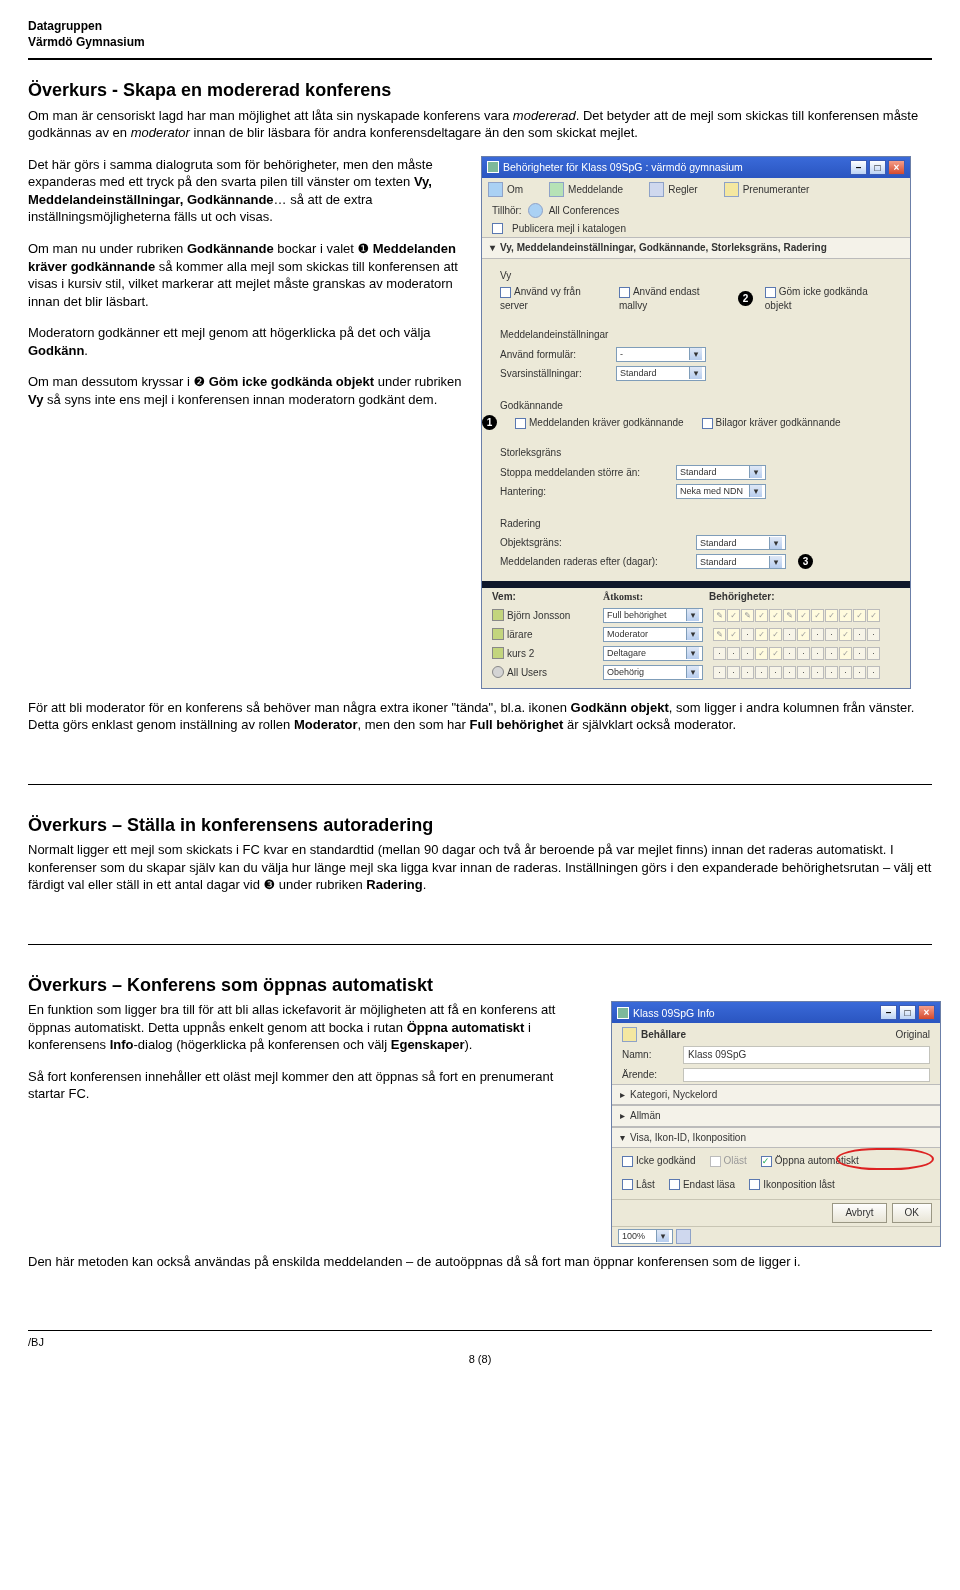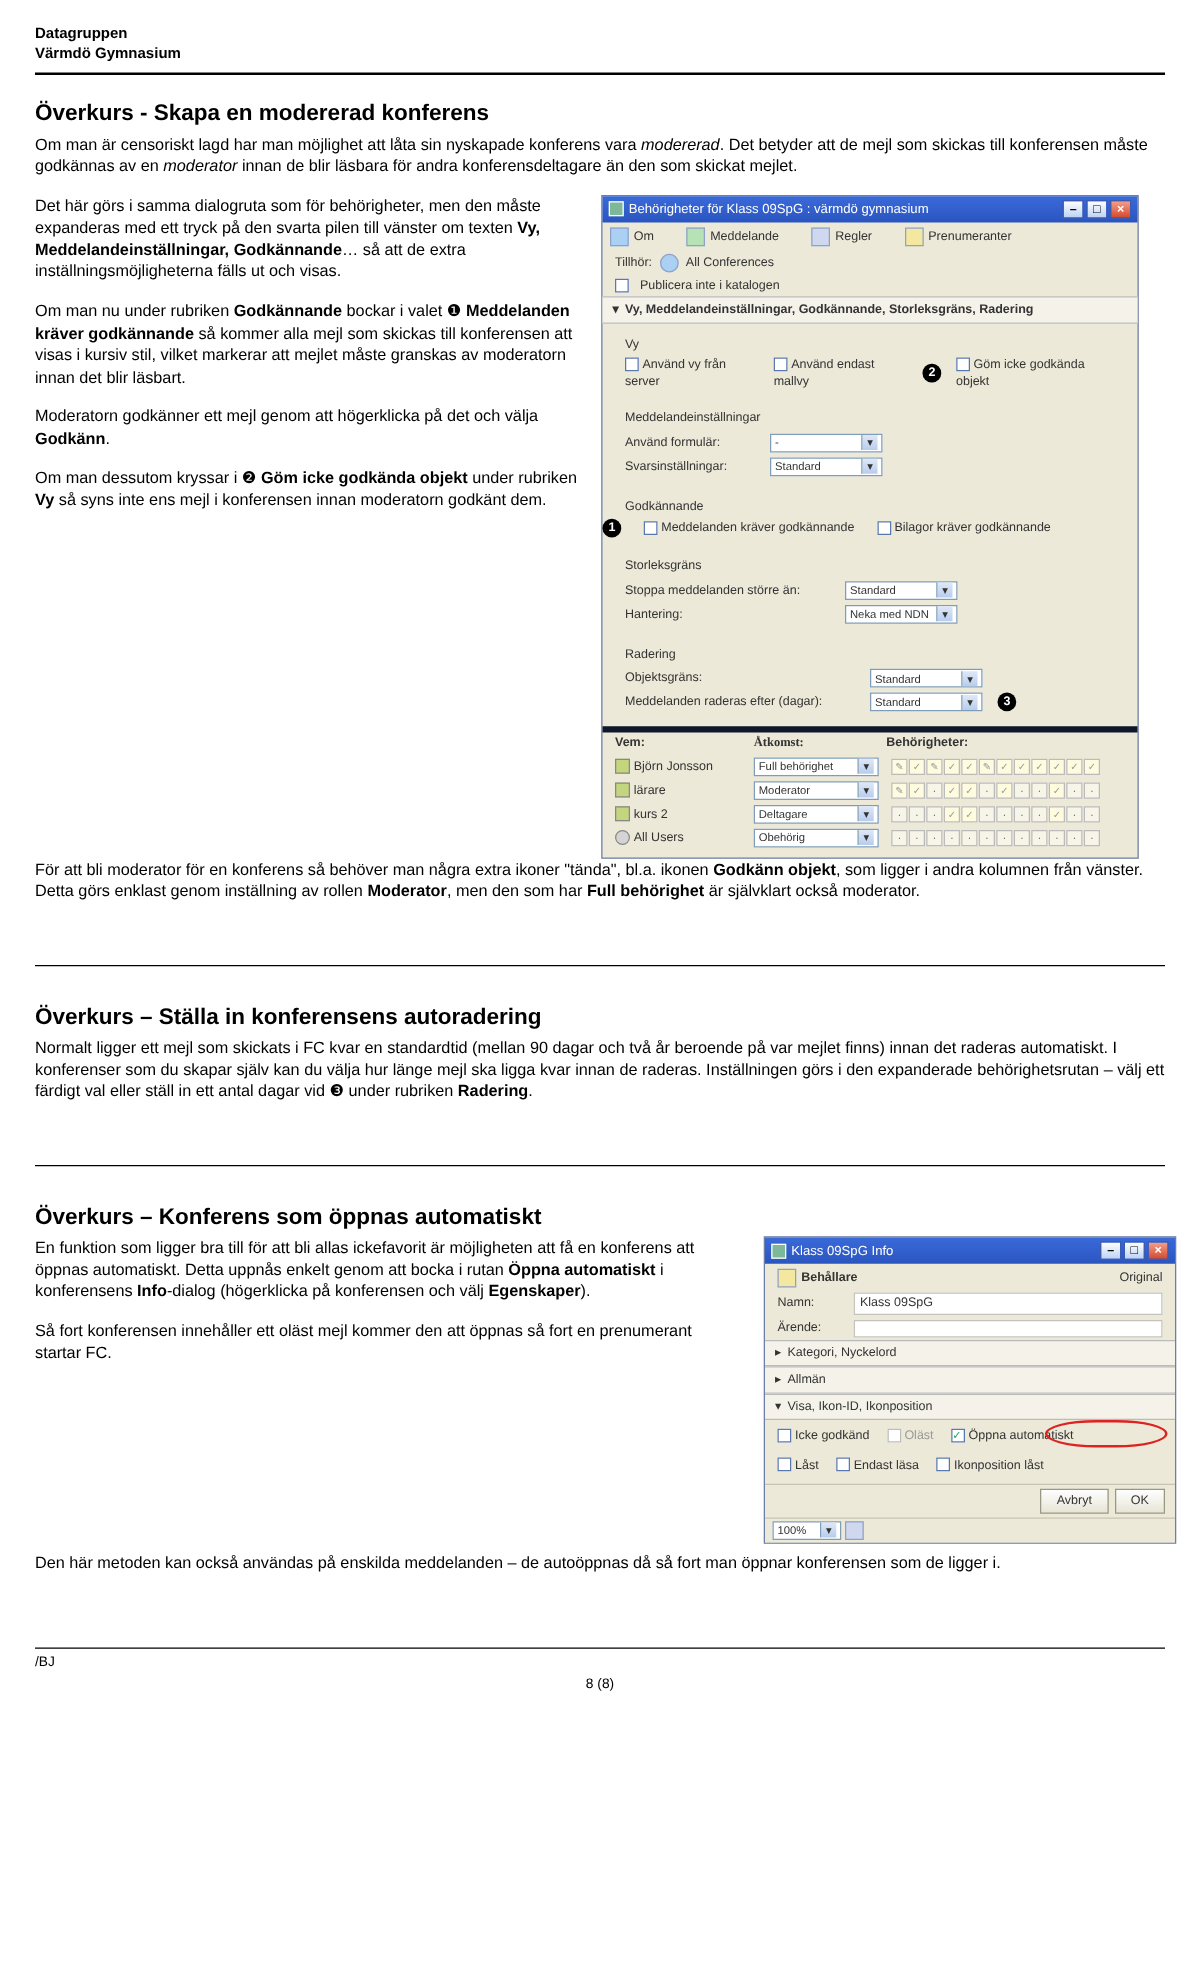--- a/index.html
+++ b/index.html
@@ -253,21 +253,21 @@
             <span>Prenumeranter</span>
           </div>
       </div>
       <div class="field-row">
         <span>Tillhör:</span>
         <span class="iconbox blue" style="border-radius:50%;"></span>
         <span>All Conferences</span>
       </div>
       <div class="field-row">
           <span class="cbx"></span>
-          <span>Publicera inte i katalogen</span>
+          <span>Publicera mejl i katalogen</span>
         </div>
       <div class="expander-row"><span class="expander-arrow">▾</span><span>Vy, Meddelandeinställningar, Godkännande, Storleksgräns, Radering</span></div>
 
       <div class="group-box rel">
         <div class="group-title">Vy</div>
         <div style="display:flex;gap:12px;align-items:center;">
           <span><span class="cbx"></span><span>Använd vy från server</span></span>
           <span><span class="cbx"></span><span>Använd endast mallvy</span></span>
           <span class="num-badge">2</span>
           <span><span class="cbx"></span><span>Göm icke godkända objekt</span></span>
@@ -331,21 +331,21 @@
         <div class="field-row" style="padding:2px 0;">
           <span style="width:190px;">Meddelanden raderas efter (dagar):</span>
           <span class="dd">
               <span>Standard</span>
               <span class="arrow">▾</span>
             </span>
           <span class="num-badge" style="margin-left:6px;">3</span>
         </div>
       </div>
 
-      <div class="field-row" style="font-weight:bold;border-top:5px solid #0f172a;">
+      <div class="field-row" style="font-weight:bold;border-top:7px solid #0f172a;">
         <span style="flex:0 0 105px;">Vem:</span>
         <span style="flex:0 0 100px;font-family:Liberation Serif, serif;">Åtkomst:</span>
         <span>Behörigheter:</span>
       </div>
       <div class="perm-row">
         <div class="perm-user">
             <span class="pfp"></span>
             <span>Björn Jonsson</span>
           </div>
         <span class="dd perm-dd">
@@ -437,21 +437,21 @@
             <span class="tick">·</span>
             <span class="tick">·</span>
             <span class="tick">·</span>
           </div>
       </div>
       <div style="height:6px;"></div>
     </div>
   </div>
 </div>
 
-<p style="">
+<p style="margin-top:10px;">
   <span>För att bli moderator för en konferens så behöver man några extra ikoner "tända", bl.a. ikonen </span><span class="b">Godkänn objekt</span><span>, som ligger i andra kolumnen från vänster. Detta görs enklast genom inställning av rollen </span><span class="b">Moderator</span><span>, men den som har </span><span class="b">Full behörighet</span><span> är självklart också moderator.</span>
 </p>
 
 <hr class="thin">
 
 <h2>Överkurs – Ställa in konferensens autoradering</h2>
 <p>
   <span>Normalt ligger ett mejl som skickats i FC kvar en standardtid (mellan 90 dagar och två år beroende på var mejlet finns) innan det raderas automatiskt. I konferenser som du skapar själv kan du välja hur länge mejl ska ligga kvar innan de raderas. Inställningen görs i den expanderade behörighetsrutan – välj ett färdigt val eller ställ in ett antal dagar vid </span><span>❸</span><span> under rubriken </span><span class="b">Radering</span><span>.</span>
 </p>
 

